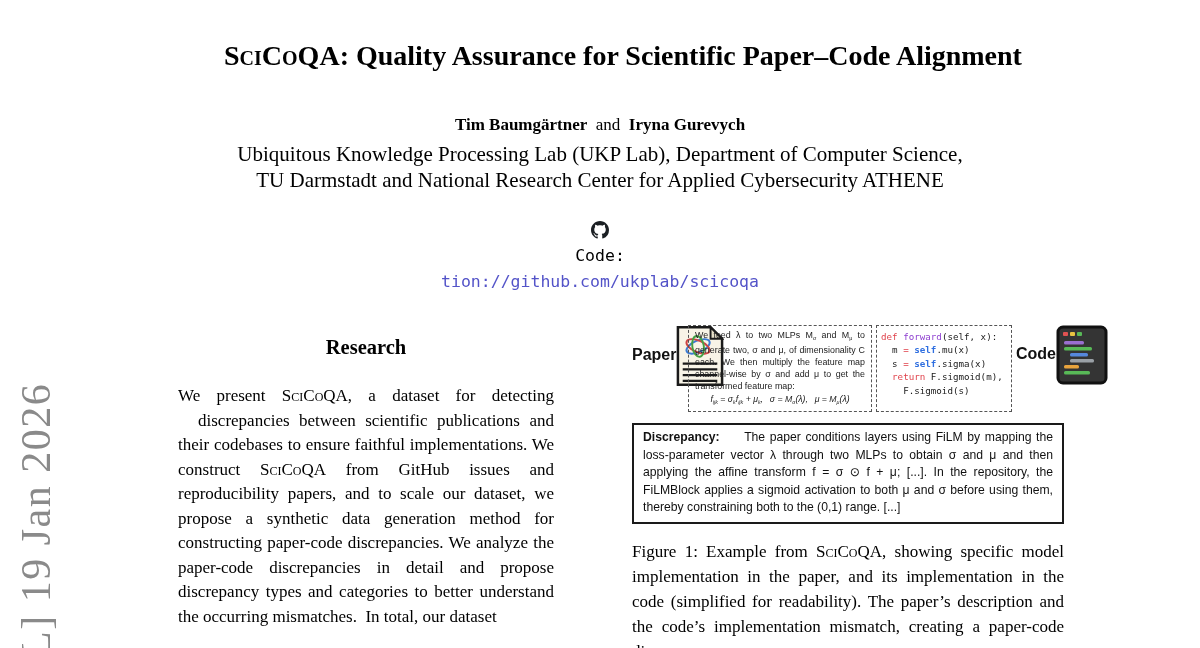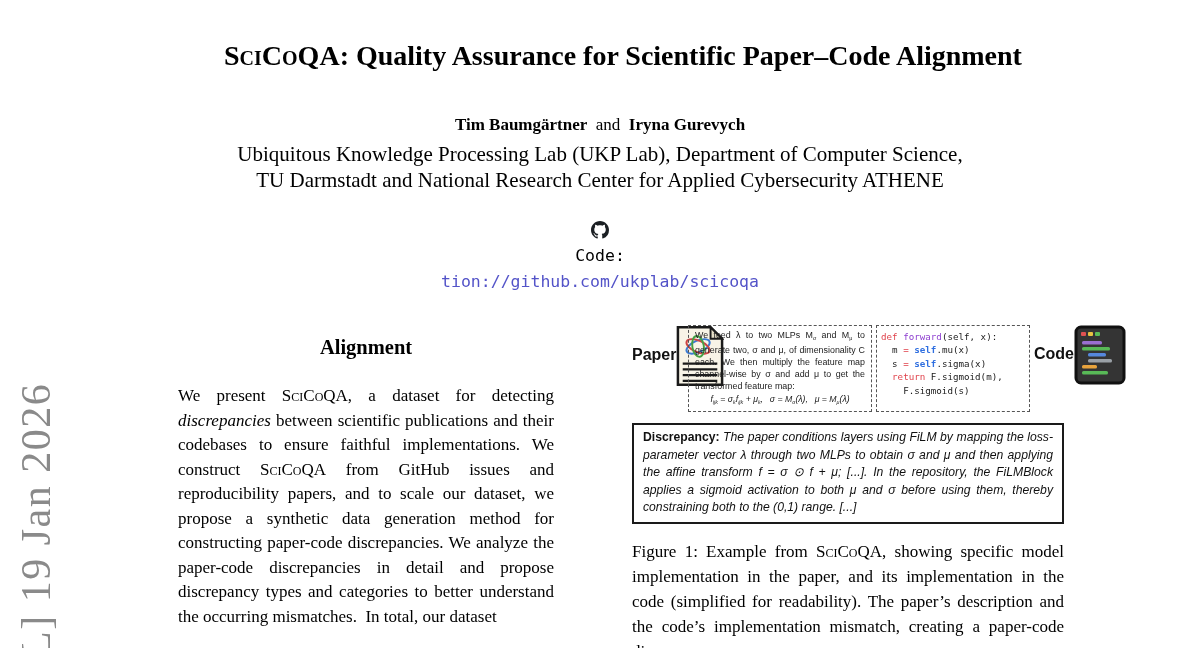--- a/index.html
+++ b/index.html
@@ -1,21 +1,21 @@
 <!DOCTYPE html>
 <html><head>
 <meta charset="utf-8">
 <style>
   html,body{margin:0;padding:0;}
   body{
     width:1200px;height:648px;overflow:hidden;background:#ffffff;position:relative;
     font-family:"Liberation Serif",serif;color:#000;
   }
   .sc{font-variant:small-caps;}
-  .i{font-style:italic;}
+  .i{margin-left:20px;}
   .b{font-weight:bold;}
   .sub{font-size:0.62em;vertical-align:-0.28em;}
 
   
   .stamp{
     position:absolute;left:12px;top:657px;
     transform:rotate(-90deg);transform-origin:0 0;
     font-family:"Liberation Serif",serif;font-size:42px;color:#8a8a8a;
     letter-spacing:1.5px;white-space:nowrap;
   }
@@ -44,21 +44,21 @@
   .fig-row{display:flex;align-items:flex-start;gap:4px;}
   .fig-side{flex:none;display:flex;flex-direction:row;align-items:center;}
   .fig-side.left{width:52px;}
   .fig-side.right{width:56px;}
   .fig-label{font-family:"Liberation Sans",sans-serif;font-weight:bold;font-size:16px;
     line-height:1;margin-bottom:3px;color:#111;}
   .pbox{flex:none;box-sizing:border-box;width:184px;height:87px;border:1.6px dashed #555;
     padding:3px 6px 2px 6px;font-family:"Liberation Sans",sans-serif;font-size:8.9px;
     line-height:12.1px;color:#222;text-align:justify;overflow:hidden;}
   .pbox .formula{text-align:center;font-style:italic;margin-top:1px;font-size:8.7px;}
-  .cbox{flex:none;box-sizing:border-box;width:154px;height:87px;border:1.6px dashed #555;
+  .cbox{flex:none;box-sizing:border-box;width:136px;height:87px;border:1.6px dashed #555;
     padding:4px 4px;font-family:"DejaVu Sans Mono","Liberation Mono",monospace;
     font-size:9.2px;line-height:13.4px;color:#1a1a1a;overflow:hidden;}
   .cbox .ln{white-space:pre;}
   .kw{color:#e0434c;}
   .fn{color:#8e3fd0;}
   .slf{color:#2f6fe0;font-weight:bold;}
 
   .disc-box{box-sizing:border-box;margin-top:11px;border:2.5px solid #1a1a1a;
     padding:4px 9px 5px 9px;font-family:"Liberation Sans",sans-serif;
     font-size:12.2px;line-height:17.6px;text-align:justify;color:#111;}
@@ -86,21 +86,21 @@
         <svg width="18" height="18" viewBox="0 0 16 16">
             <path fill="#1b1f23" d="M8 0C3.58 0 0 3.58 0 8c0 3.54 2.29 6.53 5.47 7.59.4.07.55-.17.55-.38 0-.19-.01-.82-.01-1.49-2.01.37-2.53-.49-2.69-.94-.09-.23-.48-.94-.82-1.13-.28-.15-.68-.52-.01-.53.63-.01 1.08.58 1.23.82.72 1.21 1.87.87 2.33.66.07-.52.28-.87.51-1.07-1.78-.2-3.64-.89-3.64-3.95 0-.87.31-1.59.82-2.15-.08-.2-.36-1.02.08-2.12 0 0 .67-.21 2.2.82.64-.18 1.32-.27 2-.27s1.36.09 2 .27c1.53-1.04 2.2-.82 2.2-.82.44 1.1.16 1.92.08 2.12.51.56.82 1.27.82 2.15 0 3.07-1.87 3.75-3.65 3.95.29.25.54.73.54 1.48 0 1.07-.01 1.93-.01 2.2 0 .21.15.46.55.38A8.01 8.01 0 0 0 16 8c0-4.42-3.58-8-8-8z"></path>
           </svg>
       </span>
       <span>Code:</span>
       <a class="url">tion://github.com/ukplab/scicoqa</a>
     </div>
   </div>
 
   <section class="abstract">
-    <h2>Alignment</h2>
+    <h2>Research</h2>
     <p><span>We present </span><span class="sc">SciCoQA</span><span>, a dataset for detect­ing </span><span class="i">discrepancies</span><span> between scientific publica­tions and their codebases to ensure faithful im­plementations. We construct </span><span class="sc">SciCoQA</span><span> from GitHub issues and reproducibility papers, and to scale our dataset, we propose a synthetic data generation method for constructing paper-code discrepancies. We analyze the paper-code dis­crepancies in detail and propose discrepancy types and categories to better understand the occurring mismatches. In total, our dataset</span></p>
   </section>
 
   <section class="figure">
     <div class="fig-row">
 
       <div class="fig-side left">
         <div class="fig-label">Paper</div>
         <span>
           <svg width="48" height="62" viewBox="0 0 50 64">

